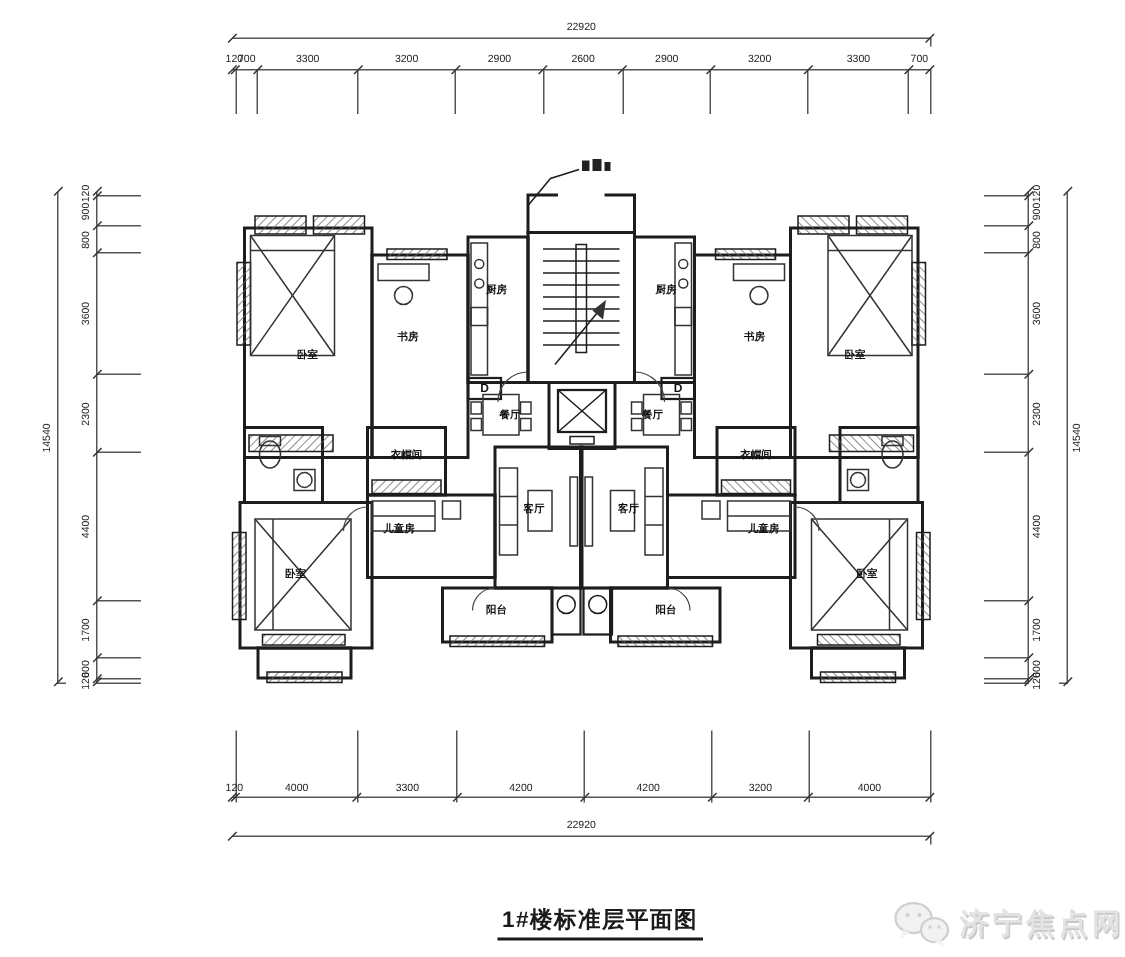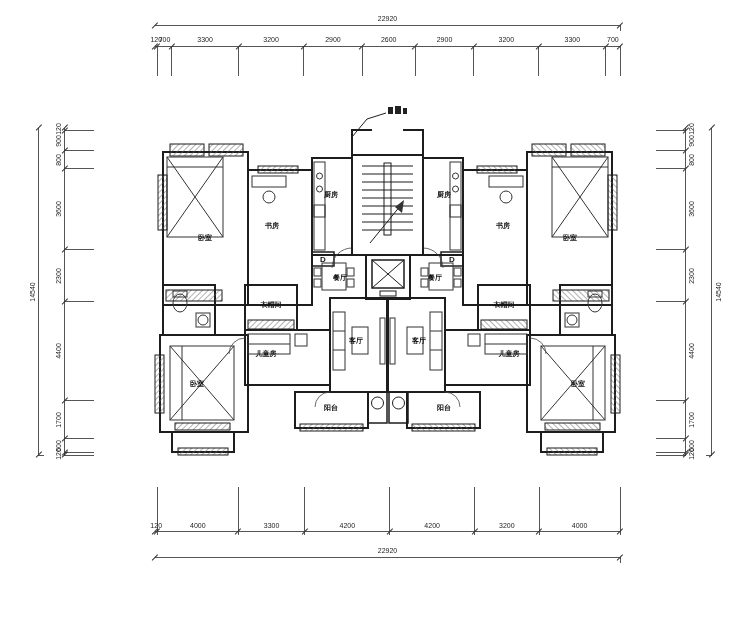--- a/index.html
+++ b/index.html
@@ -377,15 +377,35 @@
   <span class="room-label" style="left:356px;top:340px">客厅</span>
   <span class="room-label" style="left:419px;top:340px">客厅</span>
   <span class="room-label" style="left:197px;top:383px">卧室</span>
   <span class="room-label" style="left:578px;top:383px">卧室</span>
   <span class="room-label" style="left:331px;top:407px">阳台</span>
   <span class="room-label" style="left:444px;top:407px">阳台</span>
 
   <span class="d-mark" style="left:323px;top:259px">D</span>
   <span class="d-mark" style="left:452px;top:259px">D</span>
 
-
+  <div class="plan-title">1#楼标准层平面图</div>
+
+  <div class="watermark">
+    <span>
+      <svg width="40" height="32" viewBox="0 0 40 32">
+        <g fill="#f2f2f2" stroke="#cfcfcf" stroke-width="1.5">
+          <ellipse cx="15" cy="12" rx="12" ry="10"></ellipse>
+          <path d="M8,20 L6,26 L13,22 Z" stroke="none" fill="#f2f2f2"></path>
+          <ellipse cx="29" cy="20" rx="9" ry="8"></ellipse>
+          <path d="M33,26 L35,31 L29,28 Z" stroke="none" fill="#f2f2f2"></path>
+        </g>
+        <g fill="#cfcfcf">
+          <circle cx="11" cy="10" r="1.4"></circle>
+            <circle cx="19" cy="10" r="1.4"></circle>
+          <circle cx="26" cy="18" r="1.1"></circle>
+            <circle cx="32" cy="18" r="1.1"></circle>
+        </g>
+      </svg>
+    </span>
+    <span class="wm-text">济宁焦点网</span>
+  </div>
 
 </div>
 
 </body></html>

